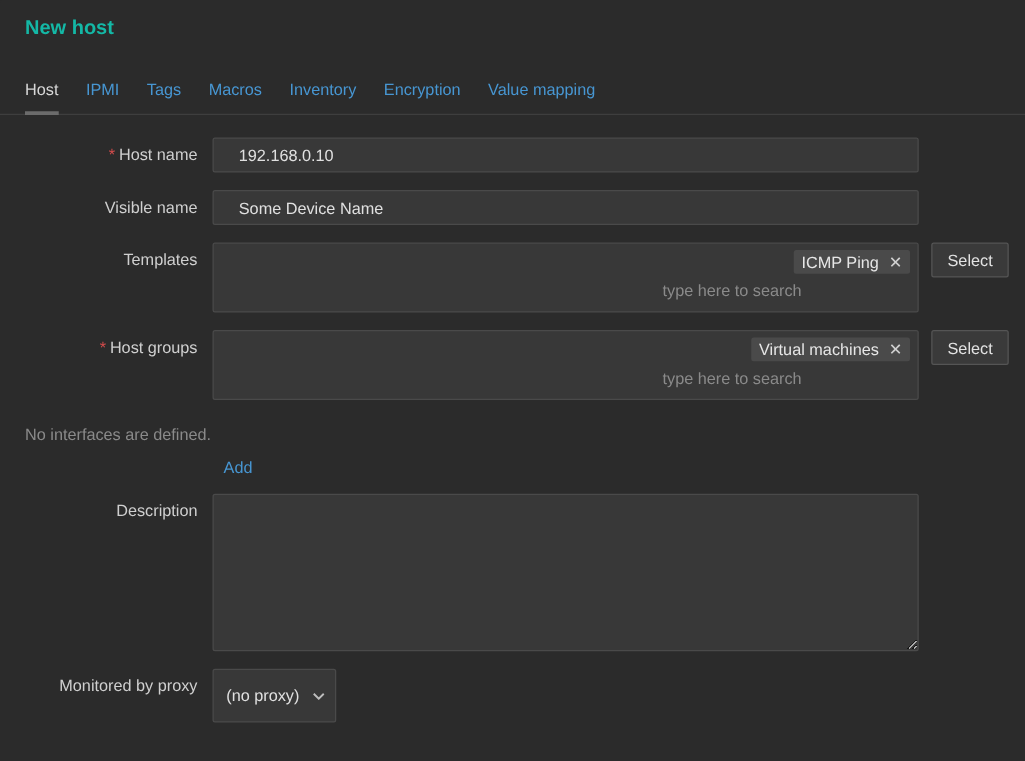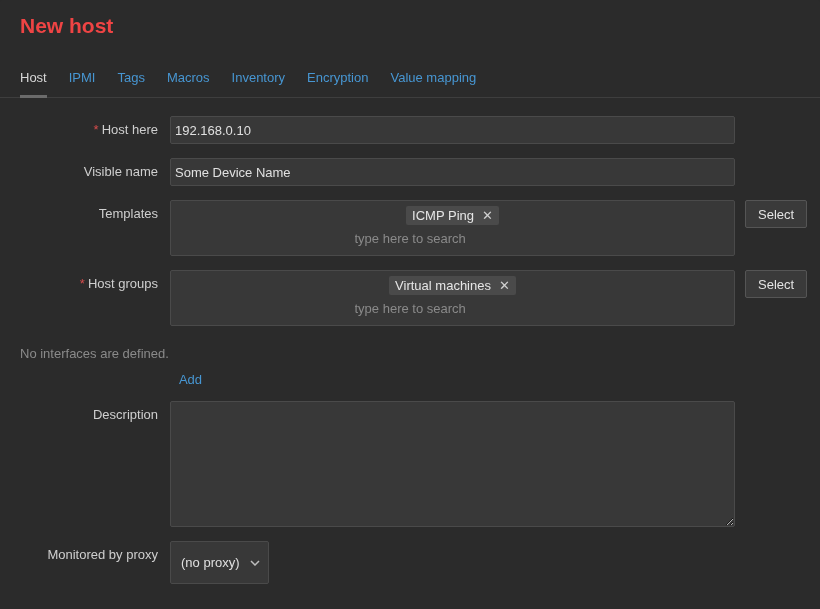--- a/index.html
+++ b/index.html
@@ -13,22 +13,22 @@
     overflow: hidden;
   }
   .modal {
     background: #2b2b2b;
     width: 100%;
     height: 100%;
     border-radius: 2px 2px 0 0;
     position: relative;
   }
   .modal-title {
-    color: #ef4444;
-    font-size: 21px;
+    color: #14b8a6;
+    font-size: 16px;
     font-weight: bold;
     padding: 14px 20px 6px 20px;
   }
   .tabs {
     display: flex;
     gap: 22px;
     padding: 26px 20px 0 20px;
     border-bottom: 1px solid #3e3e3e;
     position: relative;
   }
@@ -76,29 +76,29 @@
     background: #383838;
     border: 1px solid #4a4a4a;
     color: #e0e0e0;
     font-size: 13px;
     font-family: inherit;
     border-radius: 2px;
   }
   input.text {
     width: 565px;
     height: 28px;
-    padding: 0 4px;
+    padding: 0 20px;
   }
   .tagbox {
     width: 565px;
     min-height: 56px;
     padding: 5px 6px;
     display: flex;
     flex-direction: column;
-    align-items: center;
+    align-items: flex-end;
     gap: 4px;
   }
   .tags-line {
     display: flex;
     gap: 4px;
     flex-wrap: wrap;
   }
   .tag {
     background: #4a4a4a;
     display: inline-flex;
@@ -192,21 +192,21 @@
     <div class="tab">Tags</div>
     <div class="tab">Macros</div>
     <div class="tab">Inventory</div>
     <div class="tab">Encryption</div>
     <div class="tab">Value mapping</div>
   </div>
 
   <div class="form">
 
     <div class="row">
-      <div class="label"><span class="req">*</span><span>Host here</span></div>
+      <div class="label"><span class="req">*</span><span>Host name</span></div>
       <div class="field">
         <input type="text" class="text" value="192.168.0.10" style="">
       </div>
     </div>
 
     <div class="row">
       <div class="label">Visible name</div>
       <div class="field">
         <input type="text" class="text" value="Some Device Name" style="">
       </div>

